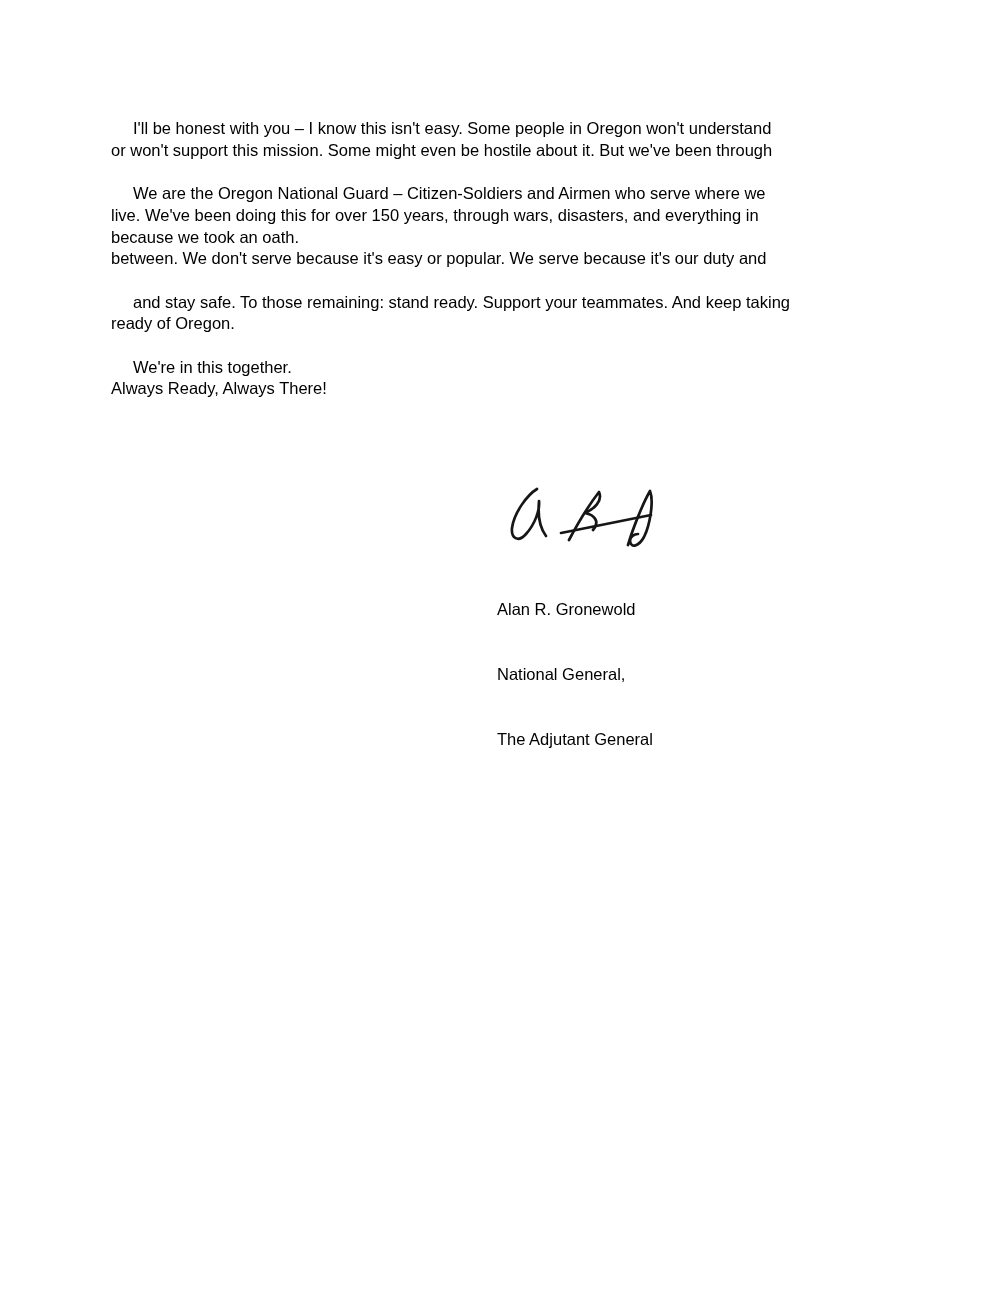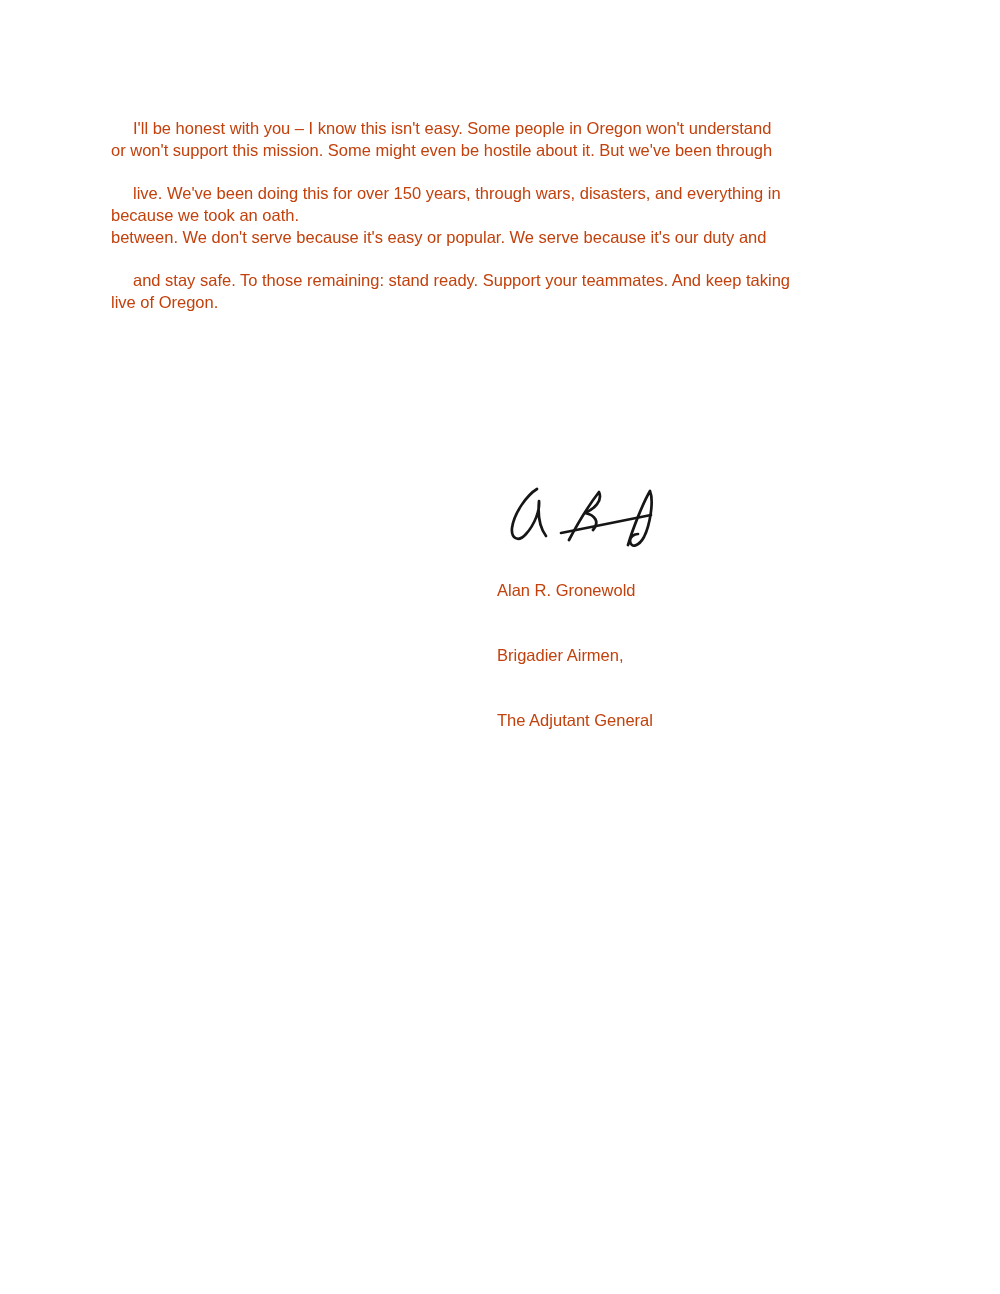--- a/index.html
+++ b/index.html
@@ -6,21 +6,21 @@
     margin: 0;
     padding: 0;
     background: #ffffff;
   }
   .page {
     position: relative;
     width: 1000px;
     height: 1294px;
     background: #ffffff;
     font-family: "Liberation Sans", sans-serif;
-    color: #c2410c;
+    color: #000000;
     overflow: hidden;
     border-radius: 21px;
   }
   .letter-body {
     position: absolute;
     left: 111px;
     top: 118px;
     width: 770px;
     font-size: 16.5px;
     line-height: 21.7px;
@@ -40,53 +40,58 @@
   .signature-svg {
     position: absolute;
     left: 503px;
     top: 482px;
     width: 152px;
     height: 66px;
   }
   .sig-text {
     position: absolute;
     left: 497px;
-    top: 537px;
+    top: 556px;
     font-size: 16.5px;
     line-height: 21.6px;
     white-space: pre;
   }
 </style>
 </head>
 <body>
 
 <div class="page">
 
   <div class="letter-body" id="letter-body">
       <div class="para">
         <div class="line">I'll be honest with you – I know this isn't easy. Some people in Oregon won't understand</div>
         <div class="line">or won't support this mission. Some might even be hostile about it. But we've been through</div>
       </div>
       <div class="para">
+        <div class="line">We are the Oregon National Guard – Citizen-Soldiers and Airmen who serve where we</div>
         <div class="line">live. We've been doing this for over 150 years, through wars, disasters, and everything in</div>
         <div class="line">because we took an oath.</div>
         <div class="line">between. We don't serve because it's easy or popular. We serve because it's our duty and</div>
       </div>
       <div class="para">
         <div class="line">and stay safe. To those remaining: stand ready. Support your teammates. And keep taking</div>
-        <div class="line">live of Oregon.</div>
+        <div class="line">ready of Oregon.</div>
+      </div>
+      <div class="para closing">
+        <div class="line">We're in this together.</div>
+        <div class="line">Always Ready, Always There!</div>
       </div>
     </div>
 
   <svg class="signature-svg" viewBox="0 0 152 66" fill="none" stroke="#161616" stroke-width="2.7" stroke-linecap="round" stroke-linejoin="round">
     <path d="M34 7 C24 13 11 31 9 46 C8 56 15 61 23 52 C32 42 37 28 36 19 C35 30 36 45 43 54"></path>
     <path d="M66 58 C75 41 89 19 96 10 C100 19 91 27 82 31 C92 33 97 40 90 48"></path>
     <path d="M58 51 C88 45 113 40 148 33"></path>
     <path d="M125 63 C130 46 140 21 147 9 C151 19 147 43 141 55 C136 64 128 67 127 59 C127 55 131 52 135 52"></path>
   </svg>
 
   <div class="sig-text">
     <div class="line">Alan R. Gronewold</div>
-    <div class="line">Brigadier Airmen,</div>
+    <div class="line">National General,</div>
     <div class="line">The Adjutant General</div>
   </div>
 
 </div>
 
 </body></html>

